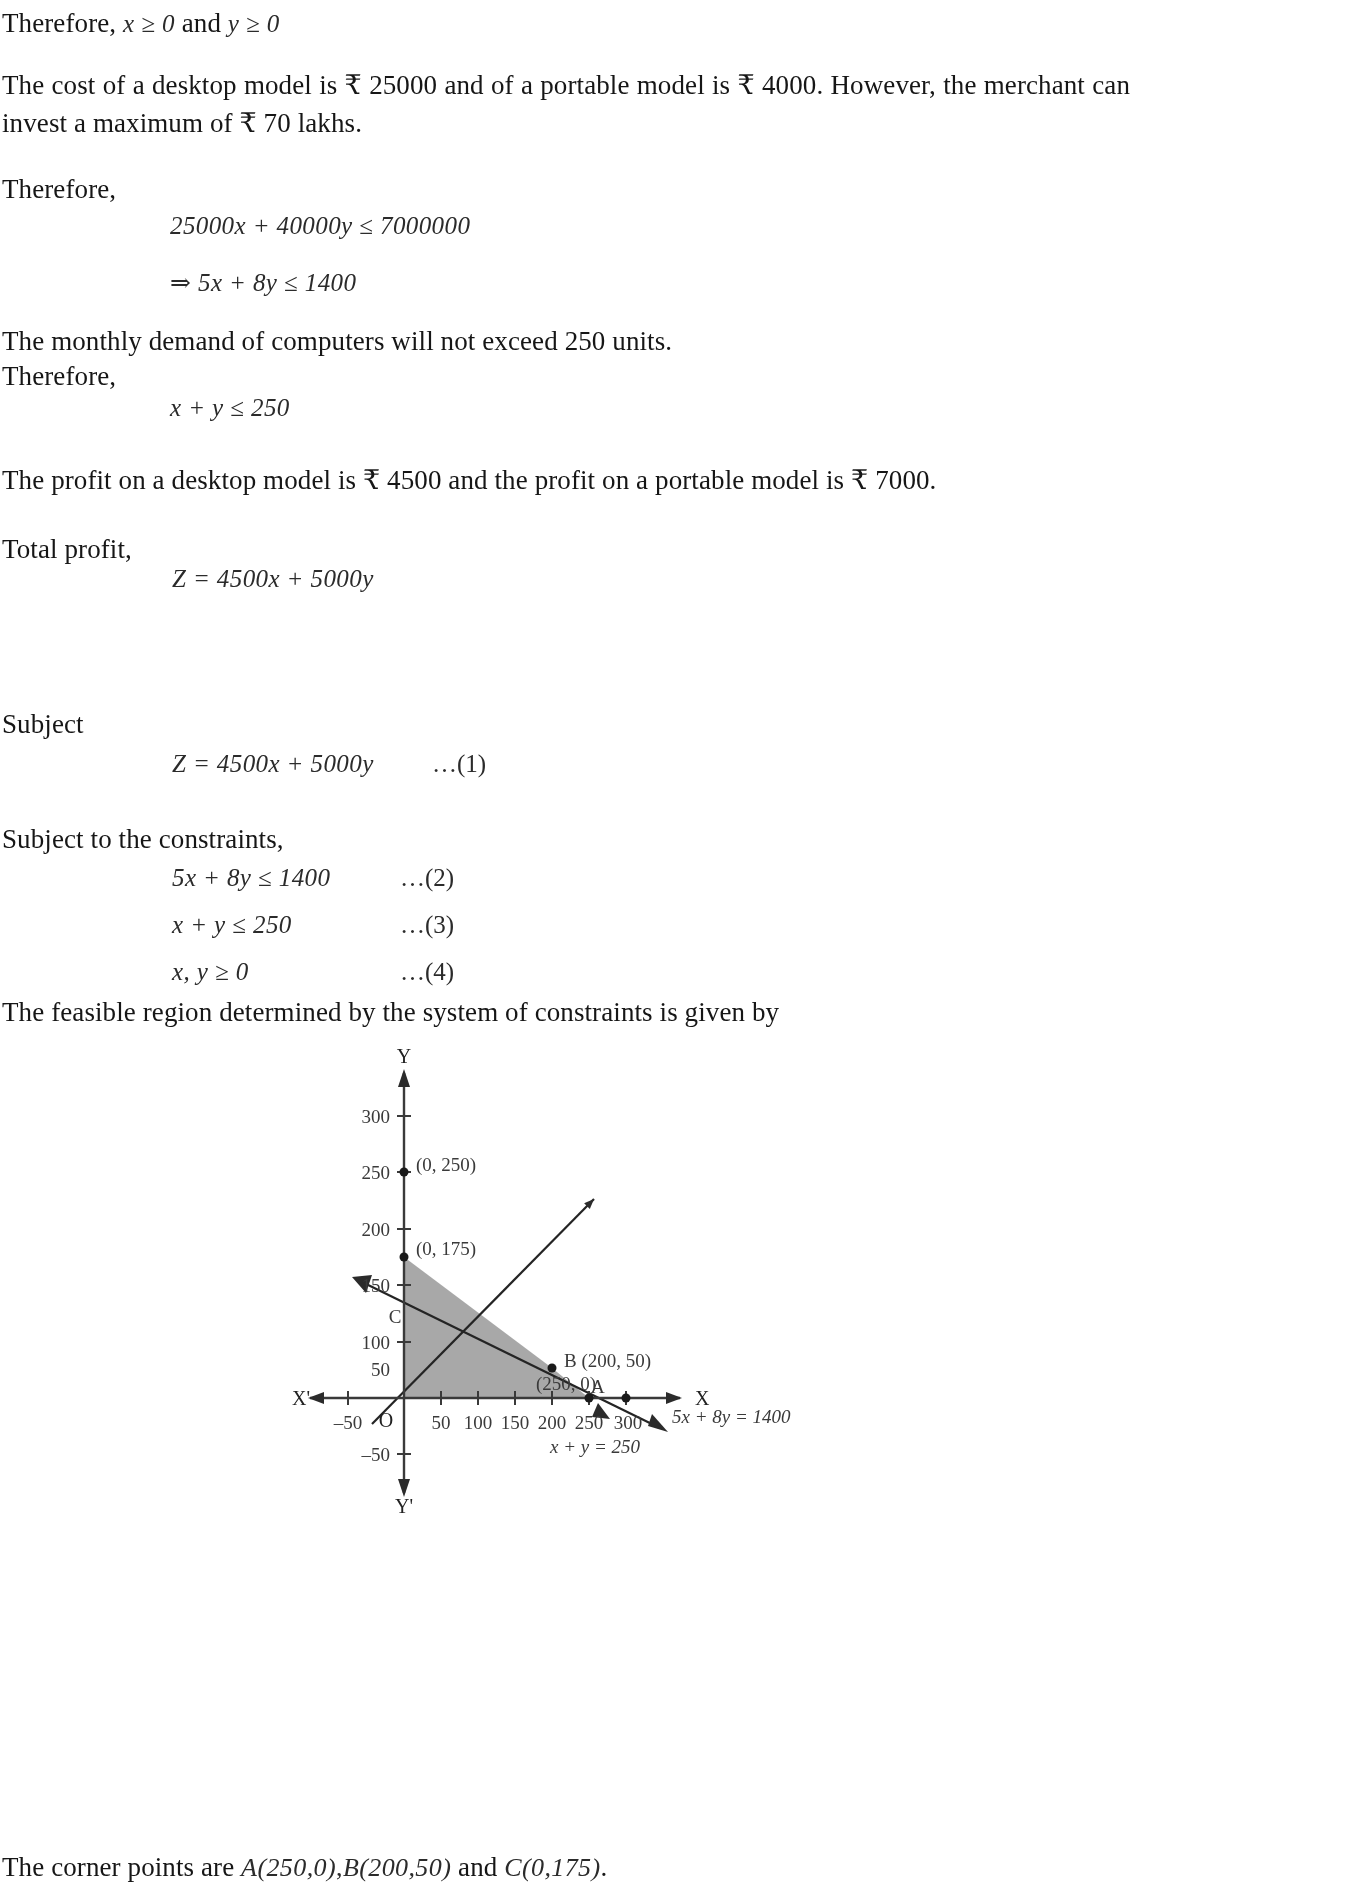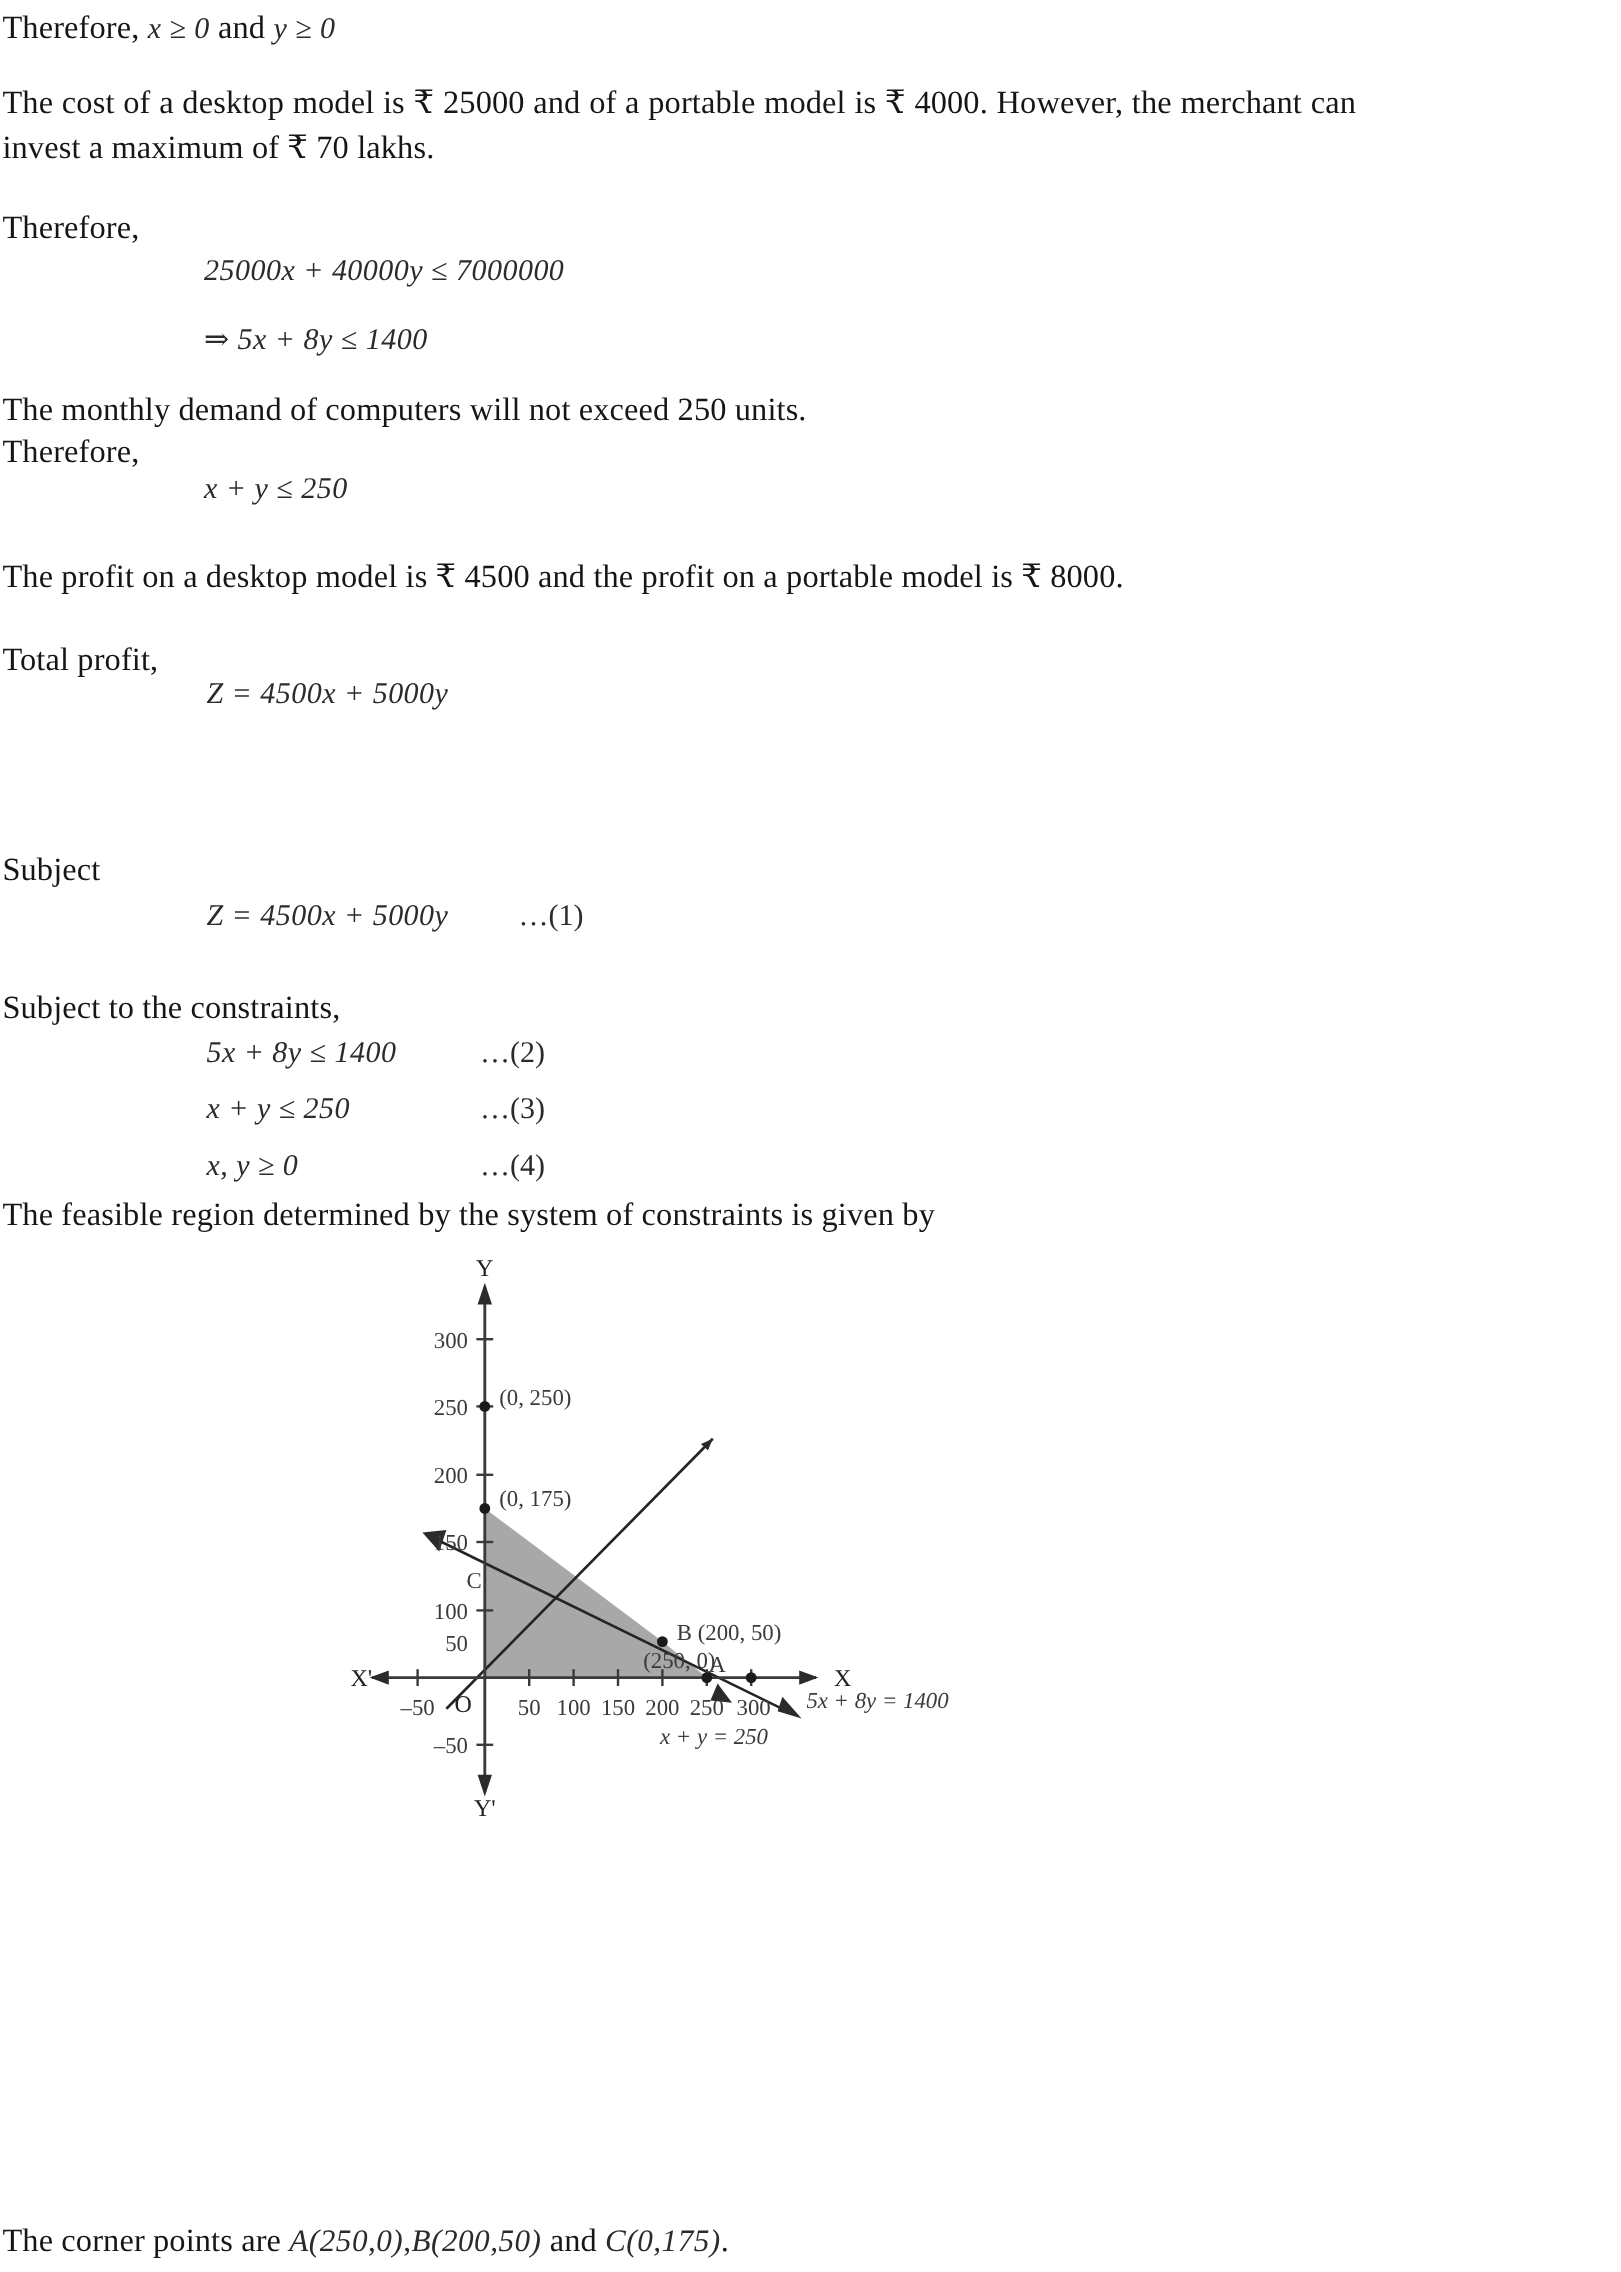--- a/index.html
+++ b/index.html
@@ -94,21 +94,21 @@
   <div class="math" style="left:170px; top:212px; font-style:italic;">25000x + 40000y ≤ 7000000</div>
 
   <div class="math" style="left:170px; top:268px; font-style:italic;">⇒ 5x + 8y ≤ 1400</div>
 
   <div class="para" style="left:2px; top:322px;">The monthly demand of computers will not exceed 250 units.</div>
 
   <div class="para" style="left:2px; top:357px;">Therefore,</div>
 
   <div class="math" style="left:170px; top:394px; font-style:italic;">x + y ≤ 250</div>
 
-  <div class="para" style="left:2px; top:461px;">The profit on a desktop model is ₹ 4500 and the profit on a portable model is ₹ 8000.</div>
+  <div class="para" style="left:2px; top:461px;">The profit on a desktop model is ₹ 4500 and the profit on a portable model is ₹ 7000.</div>
 
   <div class="para" style="left:2px; top:530px;">Total profit,</div>
 
   <div class="math" style="left:172px; top:565px; font-style:italic;">Z = 4500x + 5000y</div>
 
 
   <div class="para" style="left:2px; top:705px;">Subject</div>
 
   <div class="math" style="left:172px; top:750px; font-style:italic;">Z = 4500x + 5000y</div>
   <div class="eqno" style="left:432px; top:750px;">…(1)</div>

